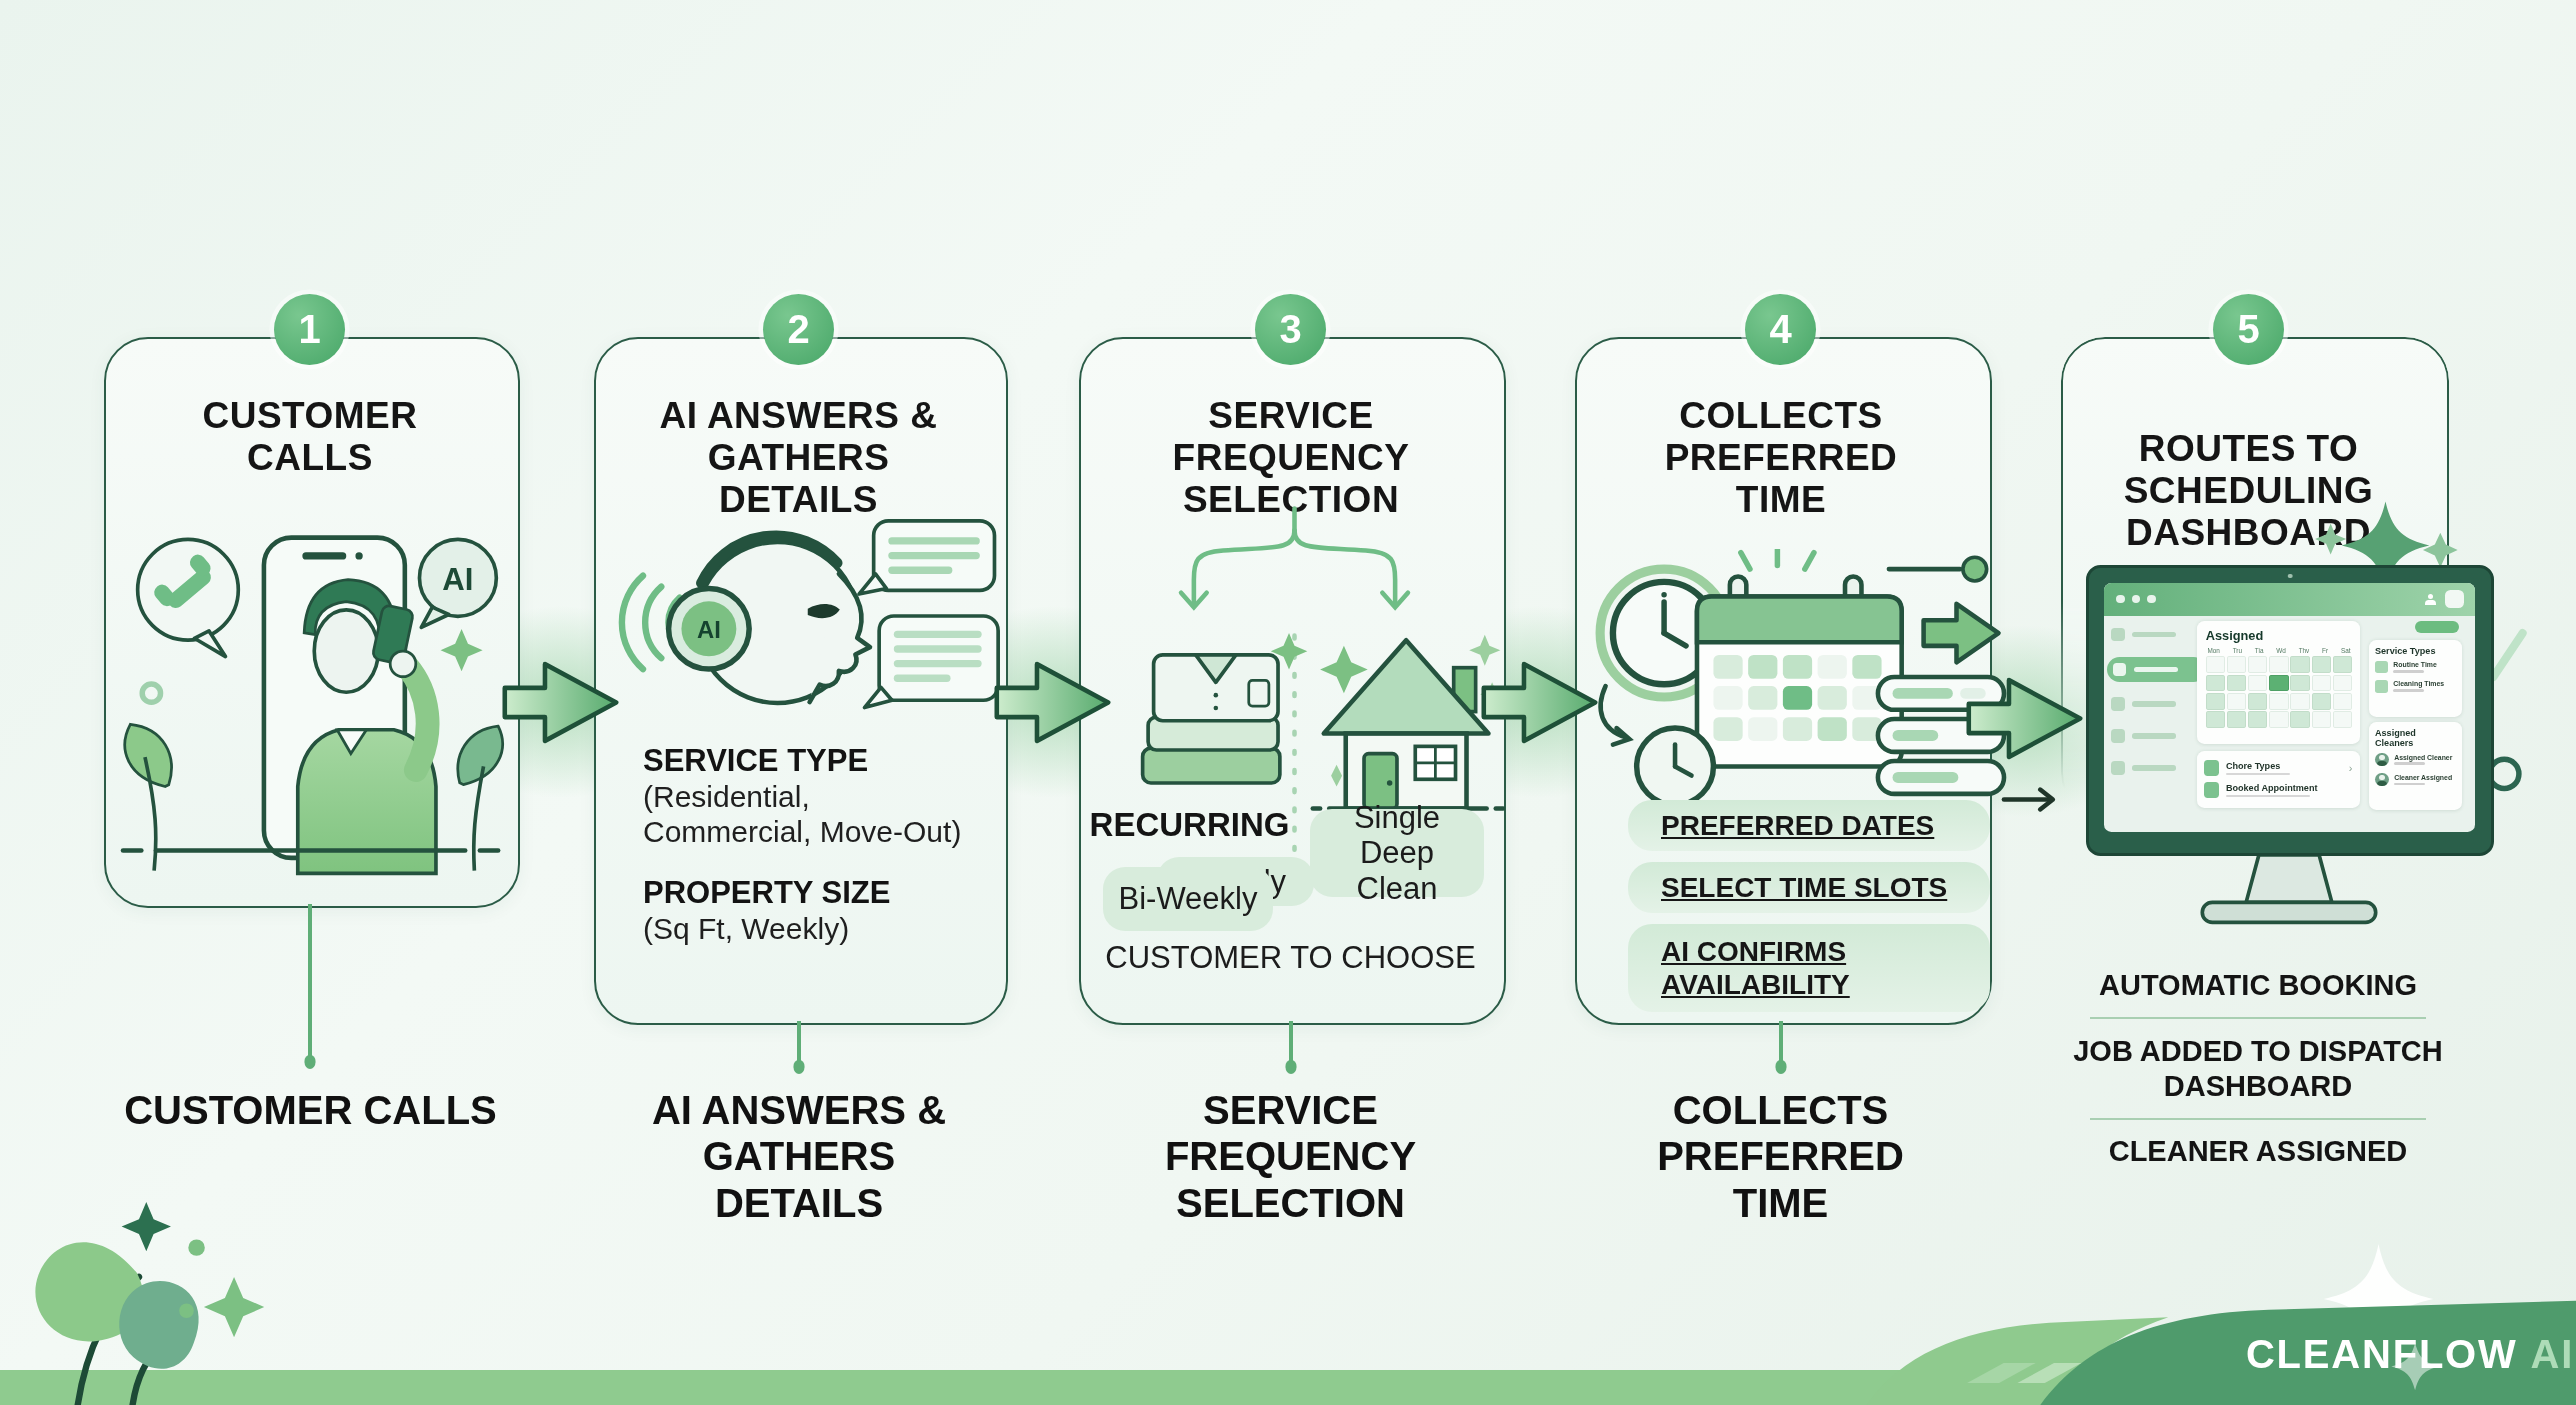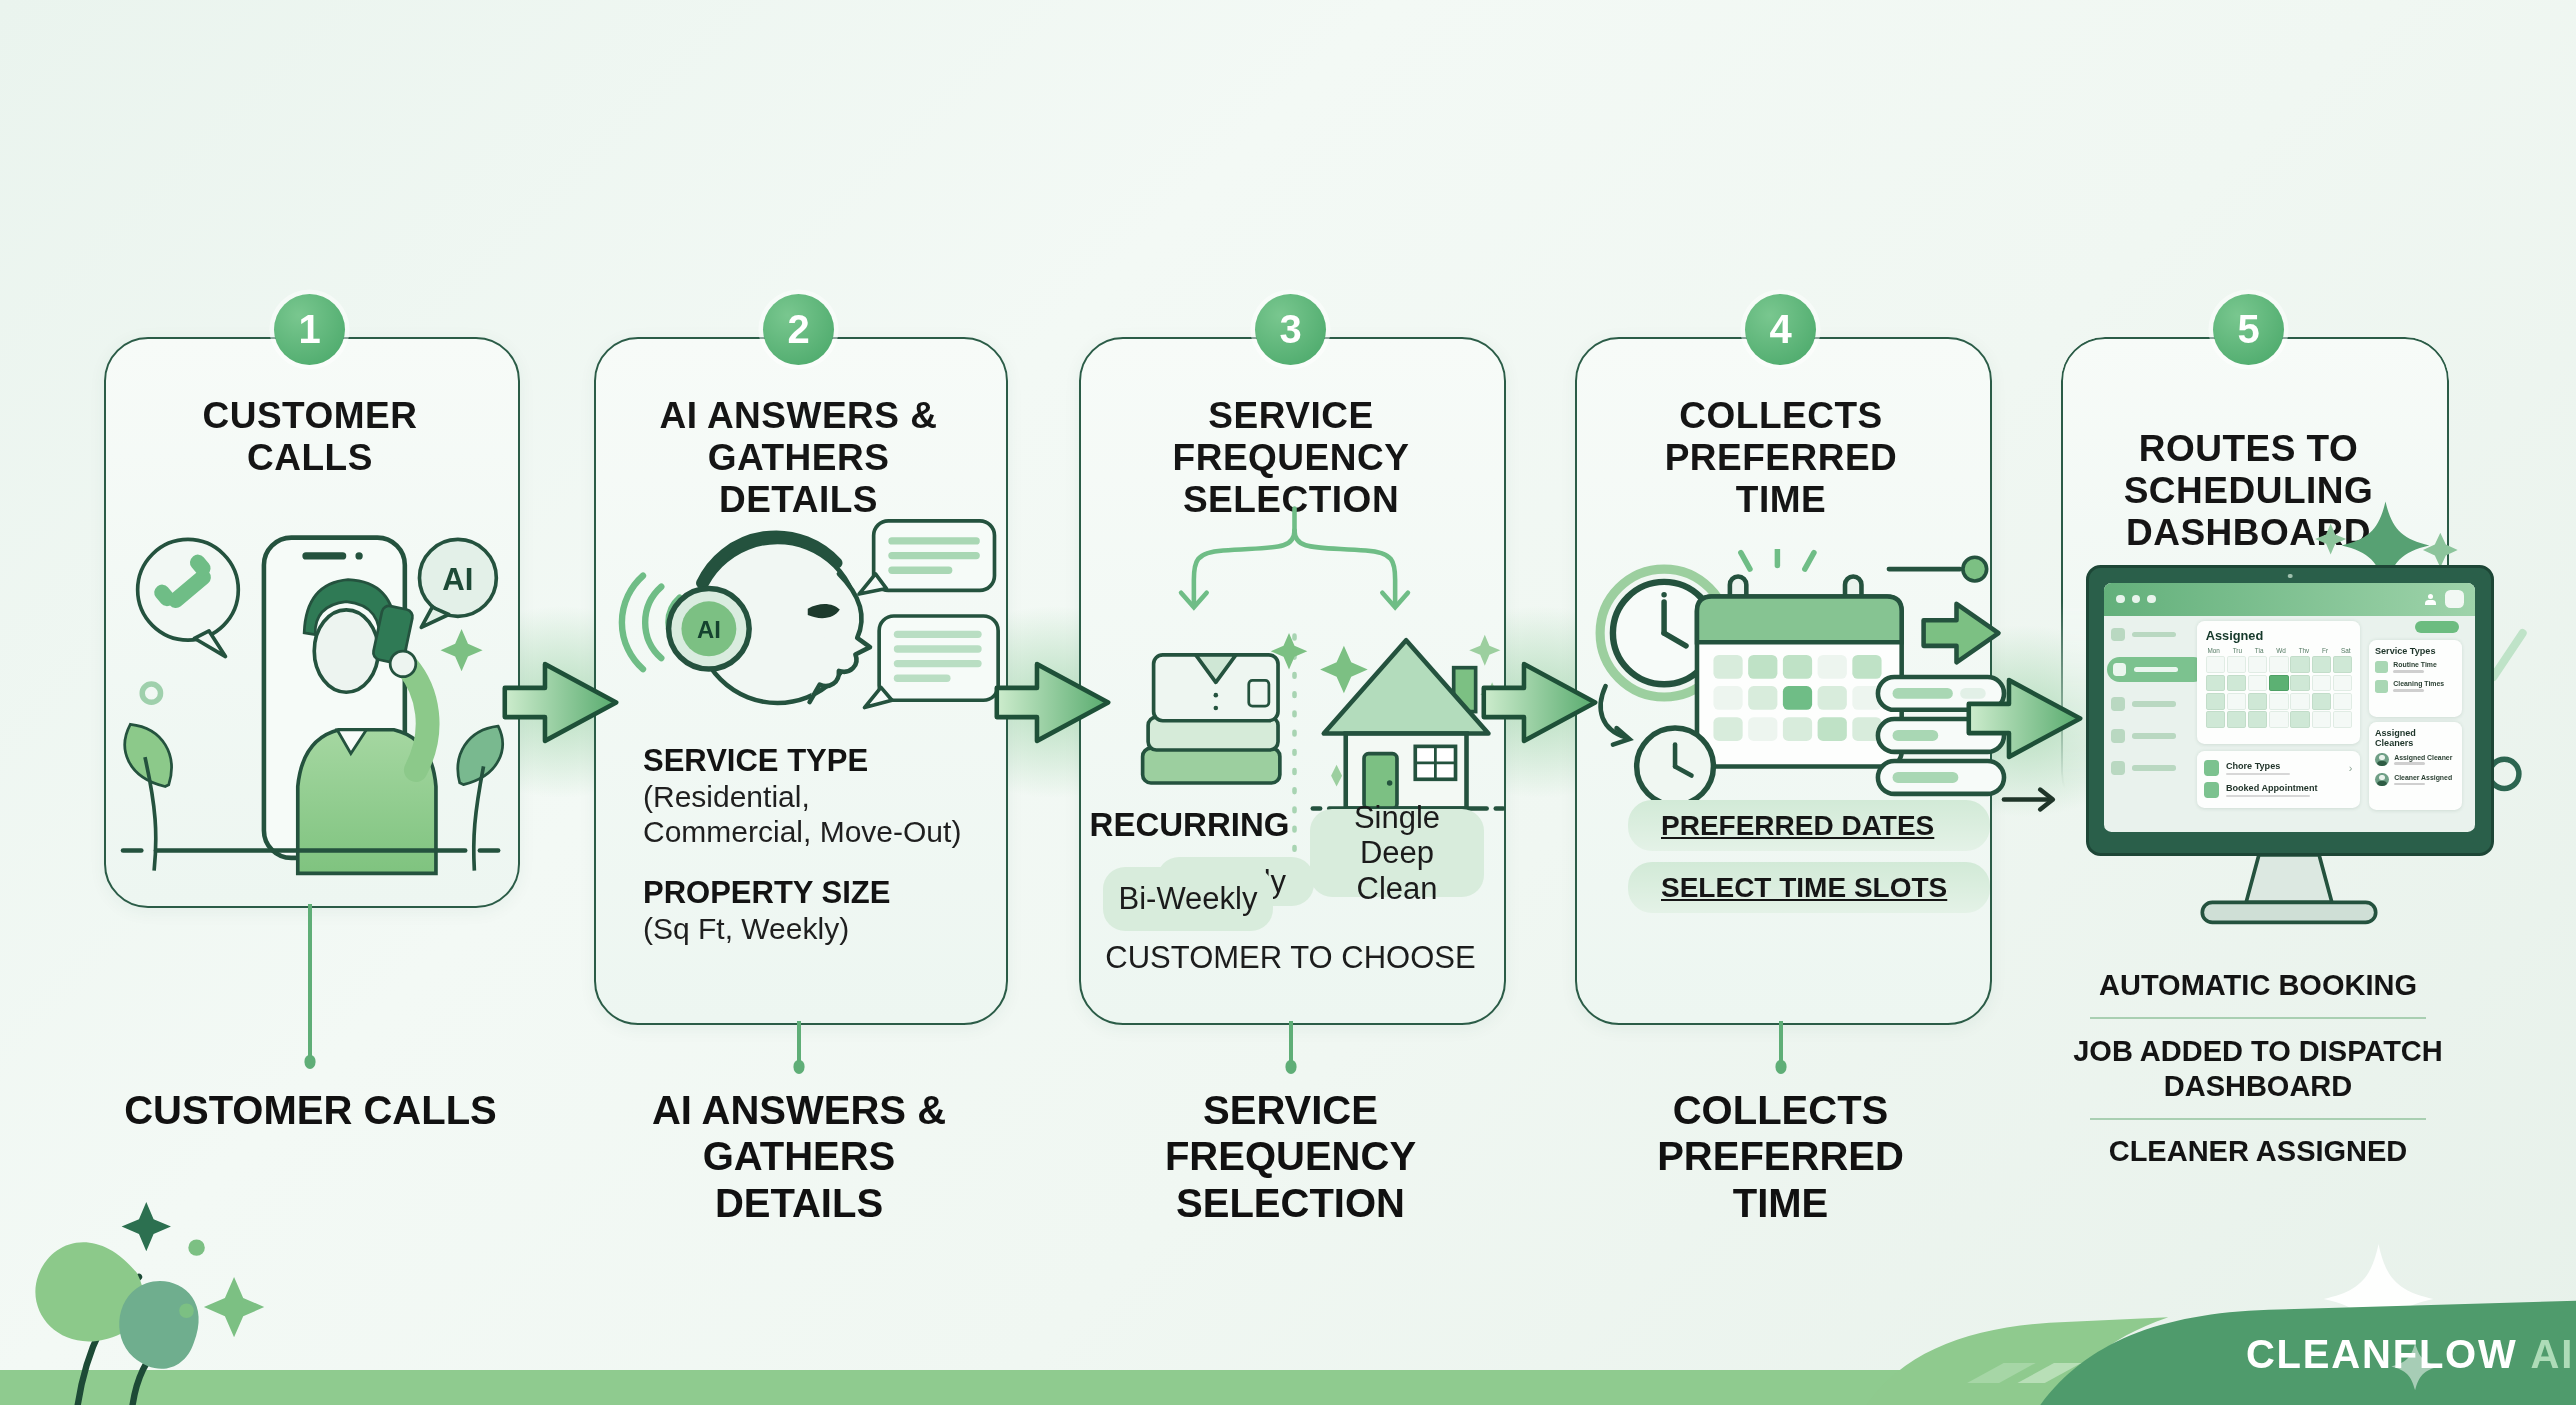--- a/index.html
+++ b/index.html
@@ -309,20 +309,21 @@
       <circle cx="96" cy="238" r="42" fill="#f0f7f2" stroke="#24523e" stroke-width="6"></circle>
       <line x1="96" y1="238" x2="96" y2="214" stroke="#24523e" stroke-width="5" stroke-linecap="round"></line>
       <line x1="96" y1="238" x2="114" y2="248" stroke="#24523e" stroke-width="5" stroke-linecap="round"></line>
       <path d="M20 150 C8 176 16 198 42 206" fill="none" stroke="#24523e" stroke-width="5" stroke-linecap="round"></path>
       <polyline points="32,196 46,208 28,214" fill="none" stroke="#24523e" stroke-width="5" stroke-linecap="round"></polyline>
     </g>
   </svg>
 
   <div class="chip4" style="top:800px;height:51px;">PREFERRED DATES</div>
   <div class="chip4" style="top:862px;height:51px;">SELECT TIME SLOTS</div>
+  <div class="chip4" style="top:924px;height:88px;width:362px;padding-right:110px;">AI CONFIRMS AVAILABILITY</div>
 
   <div class="monitor">
     <div class="cam-dot"></div>
     <div class="screen">
       <div class="mtopbar">
         <div class="mdots">
             <span></span>
             <span></span>
             <span></span>
           </div>

